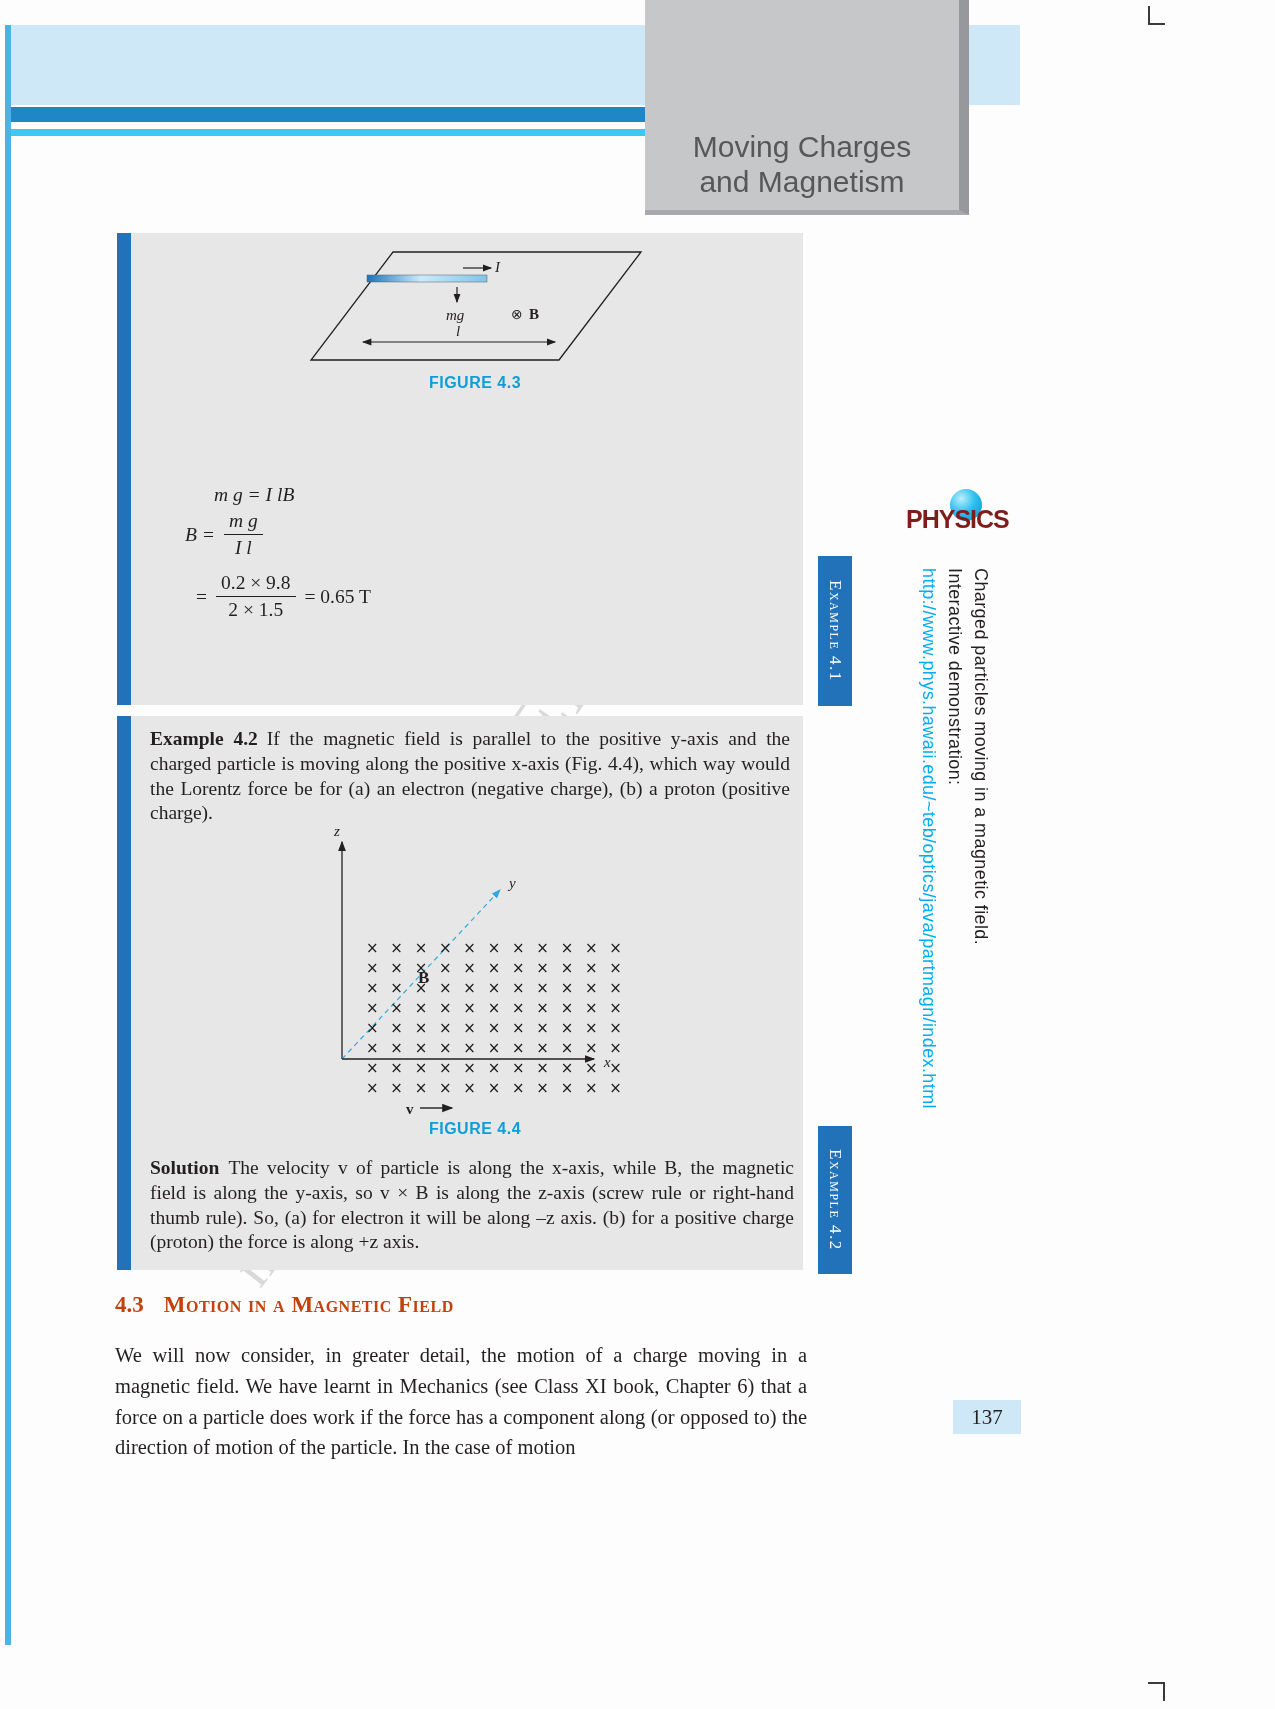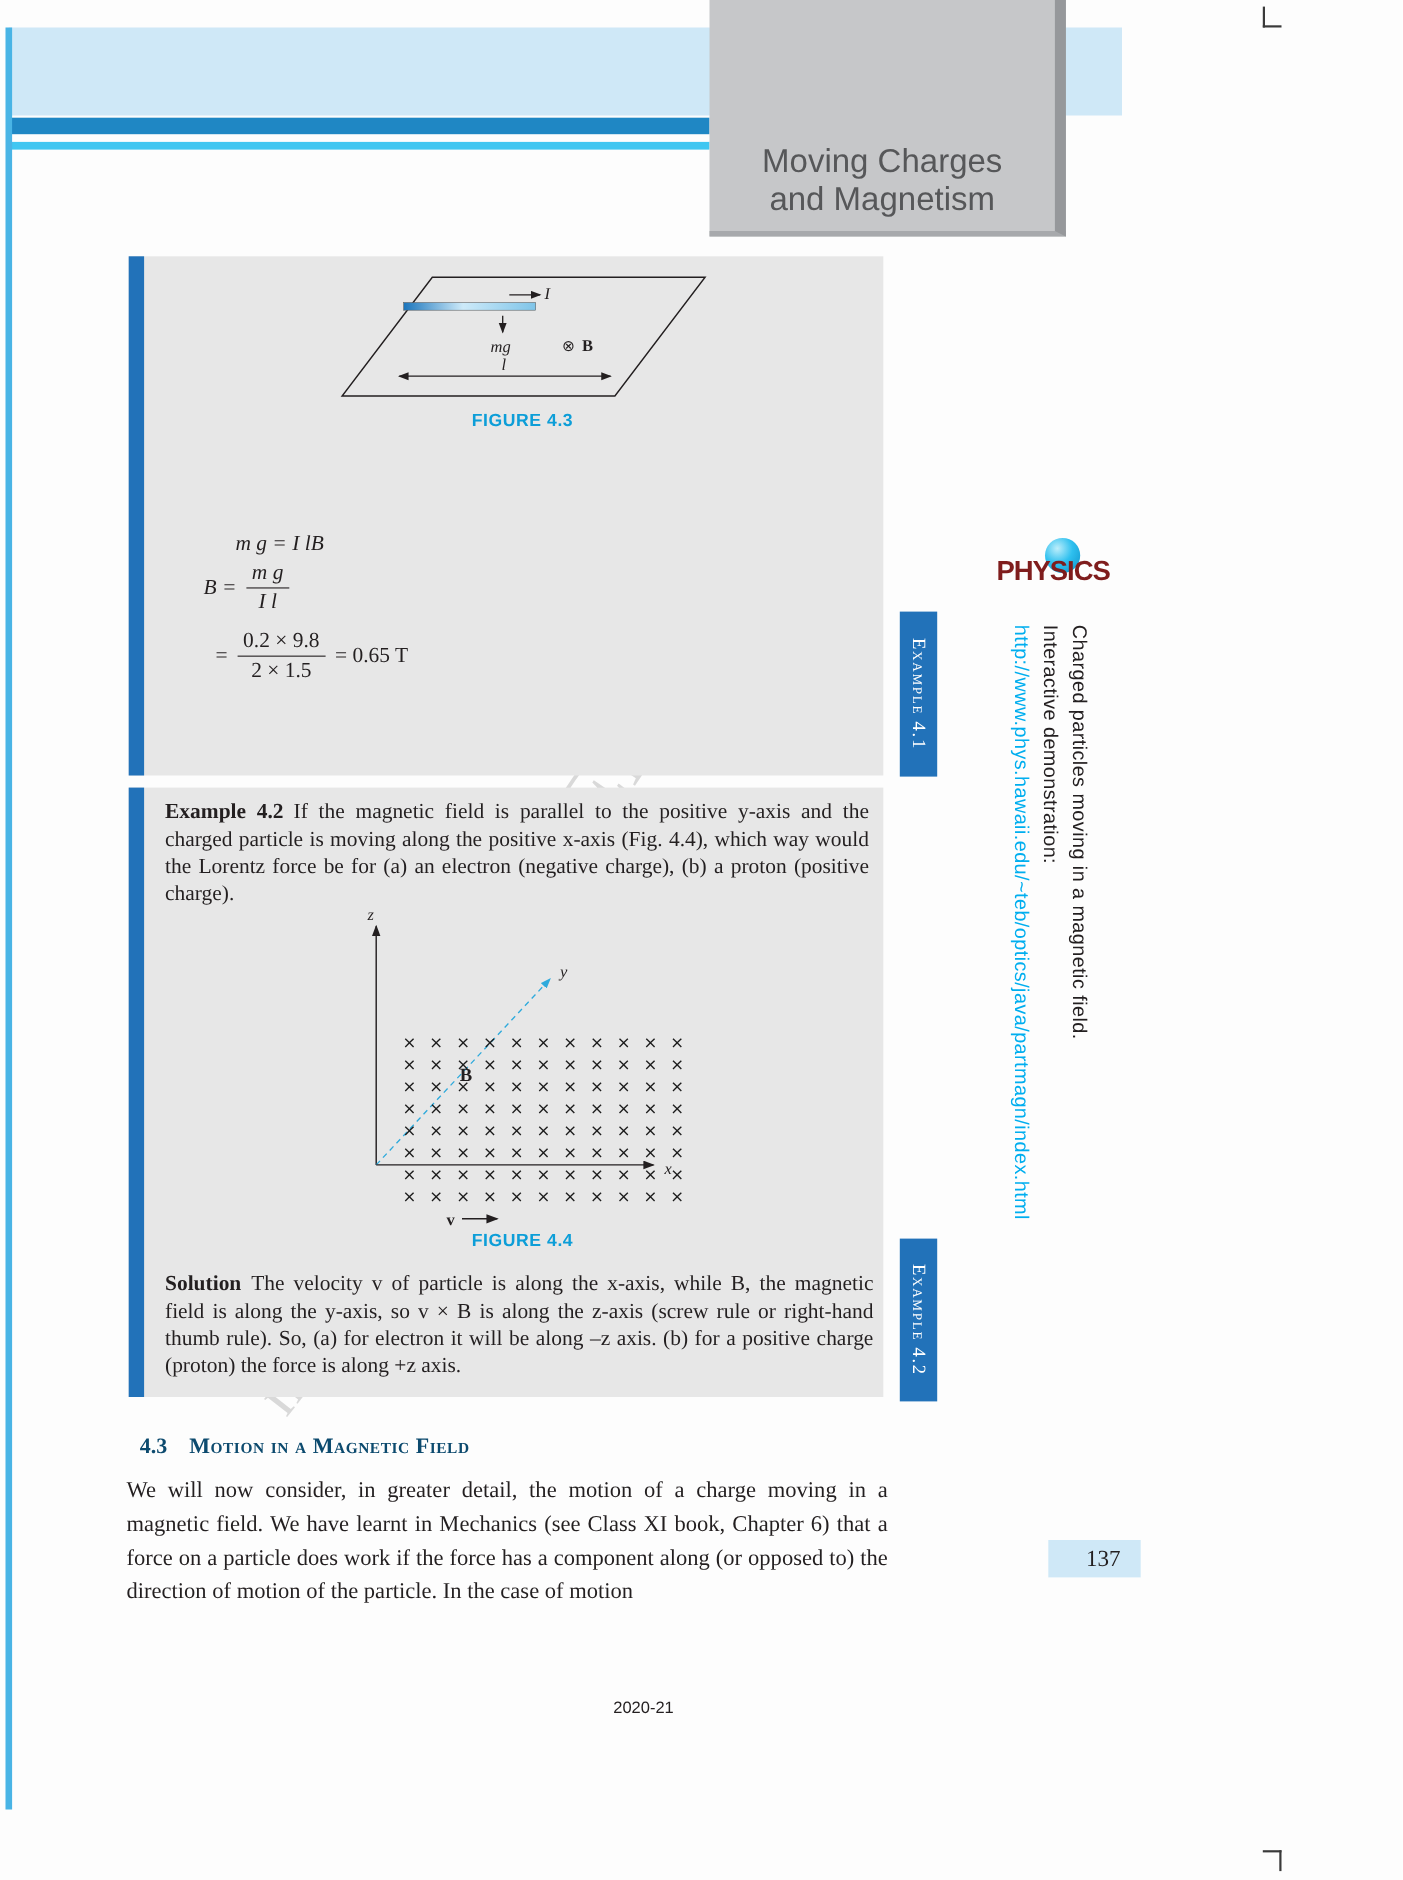--- a/index.html
+++ b/index.html
@@ -33,21 +33,21 @@
   .figcap{text-align:center;font-family:"Liberation Sans",sans-serif;font-weight:bold;
           font-size:16px;color:#0d9ed8;letter-spacing:0.5px;}
   .eq{font-size:19.5px;}
   .math{font-style:italic;}
   .eq-row{display:flex;align-items:center;gap:9px;font-size:19.5px;}
   .frac{display:inline-flex;flex-direction:column;text-align:center;}
   .frac .num{border-bottom:1.5px solid #231f20;padding:0 5px 2px;}
   .frac .den{padding-top:2px;}
 
   
-  .section-heading{margin:12px;font-size:20px;font-weight:bold;color:#0c4a6e;}
+  .section-heading{margin:0;font-size:23px;font-weight:bold;color:#c2410c;}
   .section-heading .secnum{margin-right:20px;}
   .section-heading .sectitle{font-variant:small-caps;letter-spacing:0.5px;}
   .bodytext{margin:0;font-size:20.5px;line-height:1.5;text-align:justify;}
 
   
   .figlabel{font-family:"Liberation Serif",serif;font-style:italic;font-size:15px;fill:#231f20;}
   .figsym{font-family:"DejaVu Sans",sans-serif;font-size:14px;fill:#231f20;}
   .figbold{font-weight:bold;font-style:normal;}
   .crosses{white-space:pre;font-family:"DejaVu Sans",sans-serif;font-size:15px;
            line-height:20px;word-spacing:7px;color:#1a1a1a;}
@@ -59,21 +59,21 @@
          background:radial-gradient(circle at 35% 30%,#bdeefb 0%,#2ec0ef 45%,#0d8fc7 100%);}
   .logotext{position:relative;font-family:"Liberation Sans",sans-serif;font-weight:bold;
             font-size:25px;letter-spacing:-1px;color:#7f1d1d;}
   .vnotes{left:916px;top:568px;height:600px;writing-mode:vertical-rl;
           font-family:"Liberation Sans",sans-serif;font-size:18px;color:#231f20;letter-spacing:0.4px;}
   .vline{line-height:26px;}
   .vurl{color:#00aeef;cursor:pointer;}
 
   
   .pageno{left:953px;top:1400px;width:68px;height:34px;background:#cfe8f7;
-          text-align:center;line-height:34px;font-size:21px;padding-left:16px;}
+          text-align:center;line-height:34px;font-size:21px;}
   .footer{left:0;top:1544px;width:1170px;text-align:center;
           font-family:"Liberation Sans",sans-serif;font-size:15px;}
   .watermark{color:rgba(135,135,135,0.30);font-family:"Liberation Serif",serif;
              white-space:nowrap;pointer-events:none;}
   .wm1{left:515px;top:760px;font-size:78px;transform:translate(-50%,-50%) rotate(-56deg);}
   .wm2{left:395px;top:1085px;font-size:58px;transform:translate(-50%,-50%) rotate(-52deg);}
   .crop-tr{left:1148px;top:6px;width:15px;height:17px;
            border-left:2.5px solid #3a3a3a;border-bottom:2.5px solid #3a3a3a;}
   .crop-br{left:1148px;top:1682px;width:15px;height:17px;
            border-top:2.5px solid #3a3a3a;border-right:2.5px solid #3a3a3a;}
@@ -203,15 +203,14 @@
     <span class="globe"></span>
     <span class="logotext">PHYSICS</span>
   </div>
   <div class="abs vnotes">
     <div class="vline">Charged particles moving in a magnetic field.</div>
     <div class="vline">Interactive demonstration:</div>
     <div class="vline vurl">http://www.phys.hawaii.edu/~teb/optics/java/partmagn/index.html</div>
   </div>
 
   <div class="abs pageno">137</div>
-  <div class="abs footer">2020-21</div>
 
 </div>
 
 </body></html>

